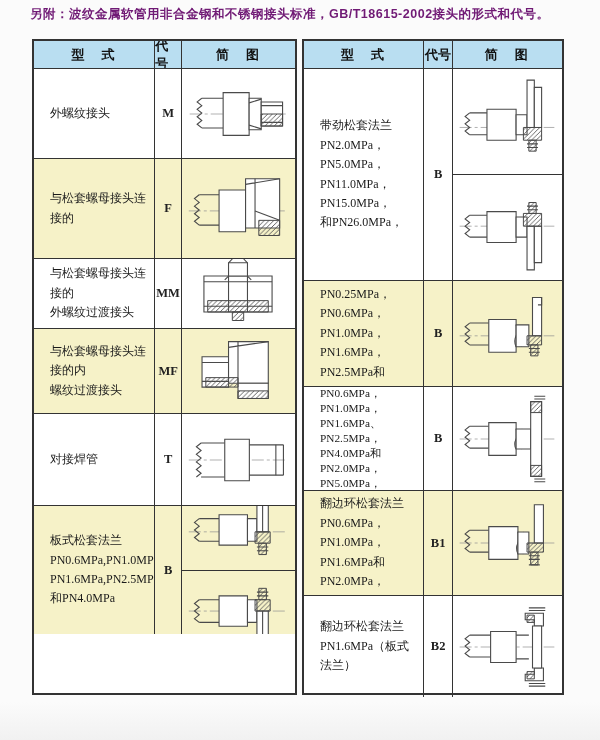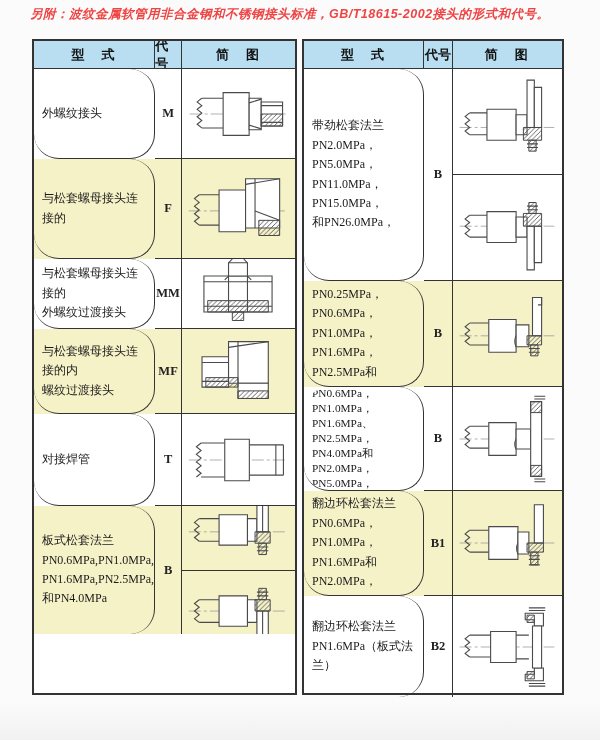--- a/index.html
+++ b/index.html
@@ -11,21 +11,21 @@
   html,body{margin:0;padding:0;}
   body{
     width:600px;height:740px;position:relative;
     background:#FBFBFB;
     font-family:"Liberation Sans",sans-serif;
     color:#1a1a1a;
     overflow:hidden;
   }
   .page-title{
     position:absolute;left:30px;top:6px;width:560px;
-    font-size:12.5px;font-weight:bold;letter-spacing:0.5px;color:#ef4444;font-style:italic;
+    font-size:12.5px;font-weight:bold;letter-spacing:0.5px;color:#701a75;
   }
   .tbl{
     position:absolute;background:#ffffff;
     border:2px solid var(--border);
     box-sizing:border-box;
   }
   .tr{display:flex;box-sizing:border-box;}
   .td{
     box-sizing:border-box;
     border-right:1px solid var(--border);
@@ -34,26 +34,25 @@
     overflow:hidden;
   }
   .td:last-child{border-right:none;}
   .tr:last-child .td{border-bottom:none;}
   .head .td{
     background:var(--header-blue);
     justify-content:center;
     font-weight:bold;font-size:13px;letter-spacing:2px;color:#111;
   }
   .type{
-    padding:4px 6px 4px 8px;
+    padding:4px 6px 4px 16px;
     font-family:"Liberation Serif",serif;
     font-size:12px;line-height:1.62;
     white-space:pre-line;
     justify-content:flex-start;
-    border-radius:25px;
   }
   .type.tight{font-size:11.3px;line-height:1.32;}
   .code{
     justify-content:center;
     font-family:"Liberation Serif",serif;
     font-size:12.5px;font-weight:bold;color:#222;
   }
   .diag-cell{justify-content:center;padding:0;flex-direction:column;align-items:stretch;}
   .sub{flex:1;display:flex;align-items:center;justify-content:center;box-sizing:border-box;}
   .sub + .sub{border-top:1px solid var(--border);}

